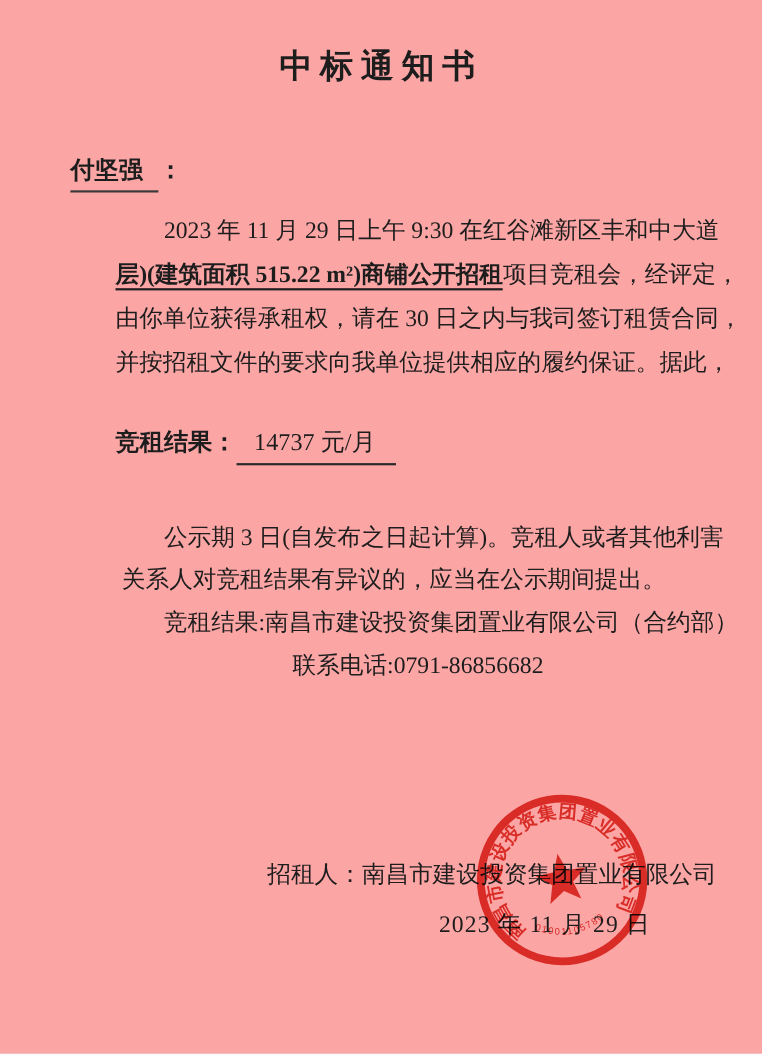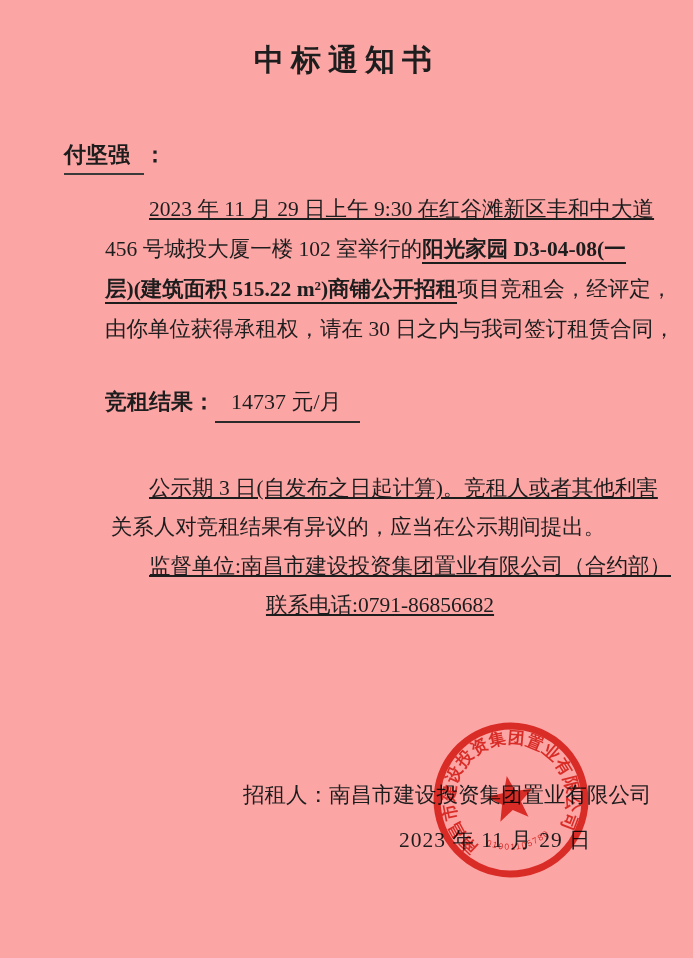--- a/index.html
+++ b/index.html
@@ -43,21 +43,21 @@
     text-align: justify;
     text-align-last: justify;
     white-space: nowrap;
   }
   .bline.short { text-align-last: left; }
   .bline .em {
     font-weight: 700;
     border-bottom: 2px solid var(--ink);
     padding-bottom: 1px;
   }
-  .indent2 { padding-left: 44px; text-decoration: underline; }
+  .indent2 { padding-left: 44px; }
   .result {
     margin: 36px 82px 0 105px;
     font-size: 22px;
     line-height: 34px;
   }
   .result .label { font-weight: 700; }
   .result .value {
     border-bottom: 2px solid #2a2a2a;
     padding: 0 18px 2px 16px;
     display: inline-block;
@@ -103,33 +103,33 @@
 <div class="page">
 
   <div class="title">中标通知书</div>
 
   <div class="addressee">
     <span class="name">付坚强</span><span>：</span>
   </div>
 
   <div class="para">
     <div class="bline indent2"><span>2023 年 11 月 29 日上午 9:30 在红谷滩新区丰和中大道</span></div>
-    <div class="bline"><span>456 号城投大厦一楼 102 室举行的</span><span class="em">阳光家园 D3-04-08(一</span></div>
     <div class="bline"><span class="em">层)(建筑面积 515.22 m²)商铺公开招租</span><span>项目竞租会，经评定，</span></div>
     <div class="bline"><span>由你单位获得承租权，请在 30 日之内与我司签订租赁合同，</span></div>
+    <div class="bline"><span>并按招租文件的要求向我单位提供相应的履约保证。据此，</span></div>
   </div>
 
   <div class="result">
     <span class="label">竞租结果：</span><span class="value">14737 元/月</span>
   </div>
 
   <div class="notice">
     <div class="nline indent2"><span>公示期 3 日(自发布之日起计算)。竞租人或者其他利害</span></div>
     <div class="nline"><span>关系人对竞租结果有异议的，应当在公示期间提出。</span></div>
-    <div class="nline indent2"><span>监督单位:南昌市建设投资集团置业有限公司（合约部）</span></div>
+    <div class="nline indent2"><span>竞租结果:南昌市建设投资集团置业有限公司（合约部）</span></div>
     <div class="nline indent2"><span>联系电话:0791-86856682</span></div>
   </div>
 
   <div class="signature">
     <div class="lessor">
       <span>招租人：</span><span>南昌市建设投资集团置业有限公司</span>
     </div>
     <div class="sigdate">2023 年 11 月 29 日</div>
   </div>
 

